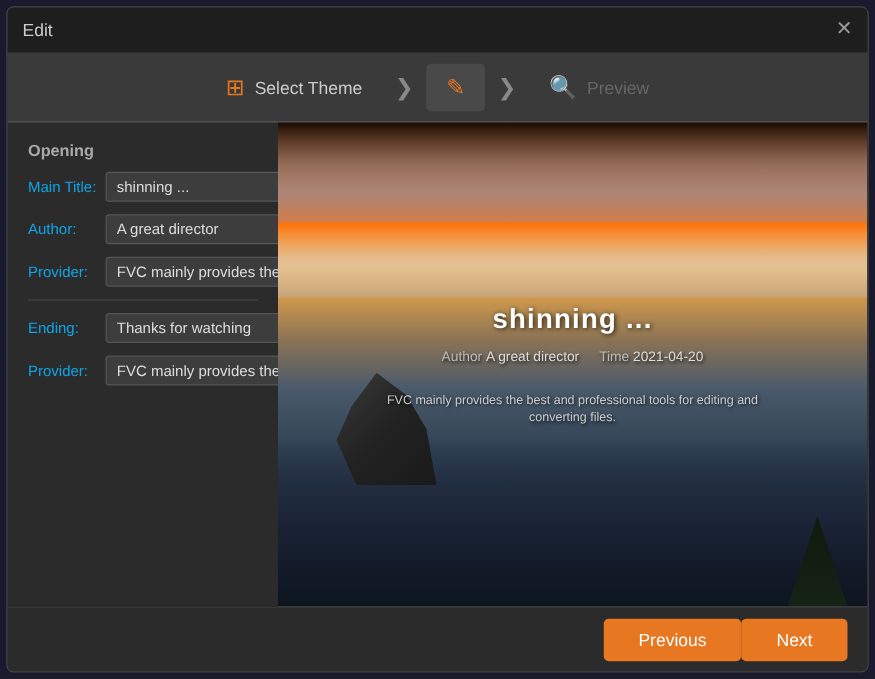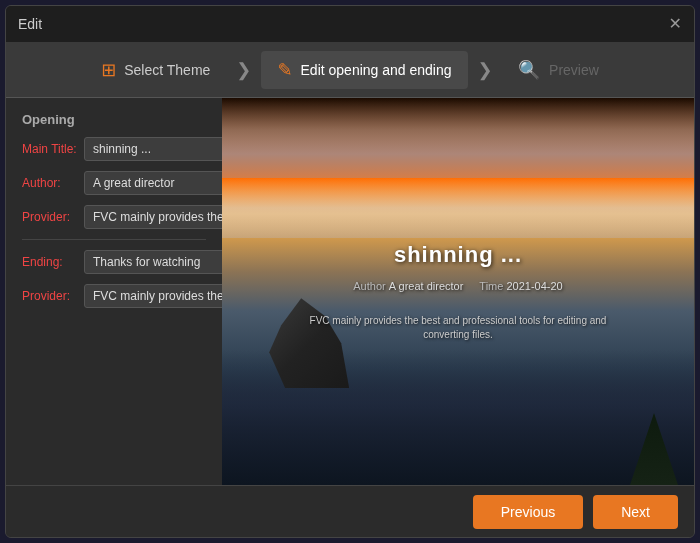--- a/index.html
+++ b/index.html
@@ -98,21 +98,21 @@
       font-size: 13px;
       margin-bottom: 10px;
       font-weight: bold;
     }
     .form-row {
       display: flex;
       align-items: center;
       margin-bottom: 10px;
     }
     .form-label {
-      color: #ef4444;
+      color: #0ea5e9;
       font-size: 12px;
       width: 62px;
       flex-shrink: 0;
     }
     .form-input {
       flex: 1;
       background: #3d3d3d;
       border: 1px solid #555;
       color: #ddd;
       font-size: 12px;
@@ -229,21 +229,20 @@
       line-height: 1.4;
       margin-top: 12px;
     }
     .footer {
       background: #2b2b2b;
       height: 52px;
       display: flex;
       align-items: center;
       justify-content: flex-end;
       padding: 0 16px;
-      gap: 10px;
       flex-shrink: 0;
       border-top: 1px solid #444;
     }
     .btn {
       height: 34px;
       padding: 0 28px;
       border: none;
       border-radius: 4px;
       font-size: 14px;
       cursor: pointer;
@@ -265,21 +264,20 @@
   </div>
 
   <div class="toolbar">
     <div class="toolbar-item">
       <span class="toolbar-icon">⊞</span>
       <span>Select Theme</span>
     </div>
     <span class="toolbar-separator">❯</span>
     <div class="toolbar-item active">
       <span class="toolbar-icon">✎</span>
-      <span>Edit opening and ending</span>
     </div>
     <span class="toolbar-separator">❯</span>
     <div class="toolbar-item inactive">
       <span class="toolbar-icon">🔍</span>
       <span>Preview</span>
     </div>
   </div>
 
   <div class="content">
 

